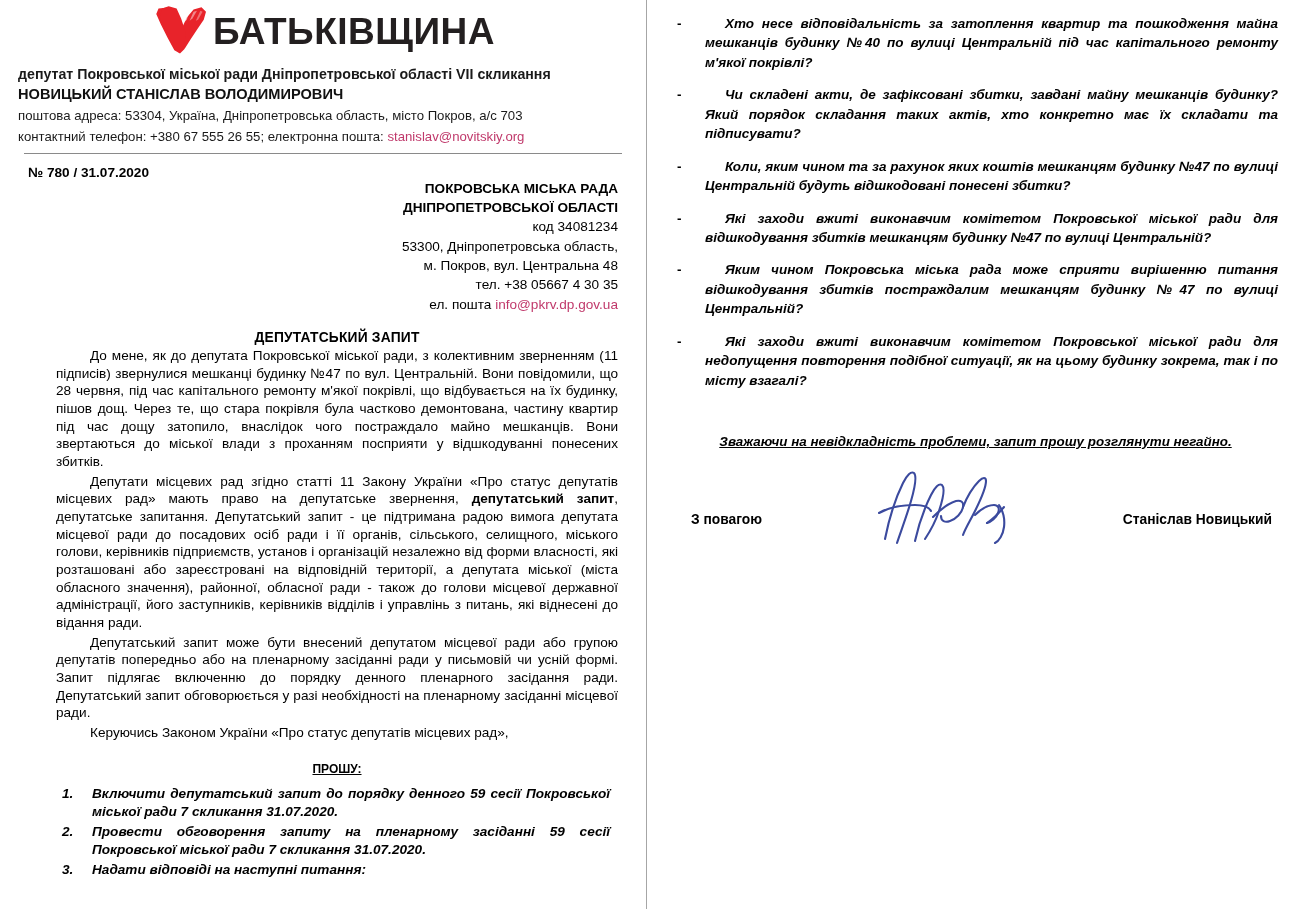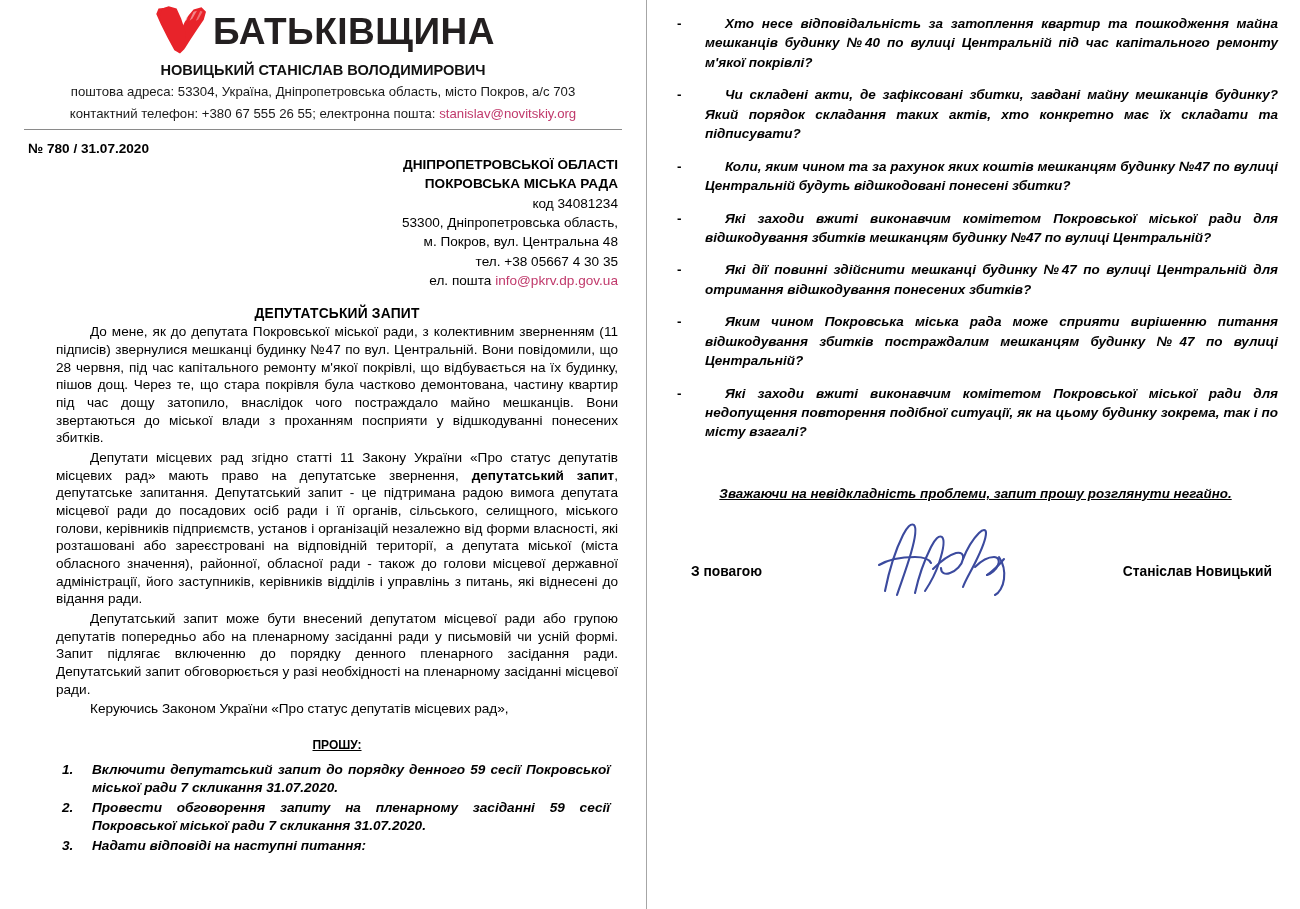--- a/index.html
+++ b/index.html
@@ -36,21 +36,20 @@
   .col-right {
     width: 653px;
     position: relative;
     box-sizing: border-box;
     padding: 14px 22px 0 14px;
   }
 
   
   .letterhead {
     padding: 0 18px;
-    text-align: center;
   }
   .logo-row {
     display: flex;
     align-items: center;
     justify-content: center;
     height: 58px;
     margin-top: 2px;
   }
   .heart-icon {
     width: 58px;
@@ -254,38 +253,39 @@
                    L16 34 L8 16 Z"></path>
           <path fill="#e8232a" d="M52 44 L62 22 L74 8 L88 4 L96 12 L92 26 L80 44 L68 62 L58 78 L52 66 Z"></path>
           <path fill="#e8232a" d="M30 2 L44 6 L52 24 L60 48 L58 72 L48 84 L38 74 L26 48 L14 22 L18 6 Z"></path>
           <path fill="#ffffff" d="M60 18 L66 14 L62 26 L58 30 Z" opacity="0.55"></path>
           <path fill="#ffffff" d="M74 12 L80 10 L72 24 L67 28 Z" opacity="0.45"></path>
           <path fill="#ffffff" d="M86 10 L90 12 L82 26 L78 28 Z" opacity="0.35"></path>
         </svg>
         <div class="logo-word">БАТЬКІВЩИНА</div>
       </div>
 
+      <div class="lh-line1">депутат Покровської міської ради Дніпропетровської області VII скликання</div>
       <div class="lh-line2">НОВИЦЬКИЙ СТАНІСЛАВ ВОЛОДИМИРОВИЧ</div>
 
       <div class="lh-addr">
         <span>поштова адреса: 53304, Україна, Дніпропетровська область, місто Покров, а/с 703</span>
       </div>
       <div class="lh-addr">
         <span>контактний телефон: +380 67 555 26 55; електронна пошта: </span><span class="email">stanislav@novitskiy.org</span>
       </div>
 
 
       <hr class="lh-rule">
     </div>
 
     <div class="refno">№ 780 / 31.07.2020</div>
 
     <div class="addressee">
+      <div class="strong">ПОКРОВСЬКА МІСЬКА РАДА</div>
       <div class="strong">ДНІПРОПЕТРОВСЬКОЇ ОБЛАСТІ</div>
-      <div class="strong">ПОКРОВСЬКА МІСЬКА РАДА</div>
       <div>код 34081234</div>
       <div>53300, Дніпропетровська область,</div>
       <div>м. Покров, вул. Центральна 48</div>
       <div>тел. +38 05667 4 30 35</div>
       <div><span>ел. пошта </span><span class="email">info@pkrv.dp.gov.ua</span></div>
     </div>
 
     <div class="body-wrap">
 
       <div class="doc-title">ДЕПУТАТСЬКИЙ ЗАПИТ</div>
@@ -318,23 +318,20 @@
           <span class="qtext">Хто несе відповідальність за затоплення квартир та пошкодження майна мешканців будинку №40 по вулиці Центральній під час капітального ремонту м'якої покрівлі?</span>
         </li>
       <li>
           <span class="qtext">Чи складені акти, де зафіксовані збитки, завдані майну мешканців будинку? Який порядок складання таких актів, хто конкретно має їх складати та підписувати?</span>
         </li>
       <li>
           <span class="qtext">Коли, яким чином та за рахунок яких коштів мешканцям будинку №47 по вулиці Центральній будуть відшкодовані понесені збитки?</span>
         </li>
       <li>
           <span class="qtext">Які заходи вжиті виконавчим комітетом Покровської міської ради для відшкодування збитків мешканцям будинку №47 по вулиці Центральній?</span>
-        </li>
-      <li>
-          <span class="qtext">Які дії повинні здійснити мешканці будинку №47 по вулиці Центральній для отримання відшкодування понесених збитків?</span>
         </li>
       <li>
           <span class="qtext">Яким чином Покровська міська рада може сприяти вирішенню питання відшкодування збитків постраждалим мешканцям будинку №47 по вулиці Центральній?</span>
         </li>
       <li>
           <span class="qtext">Які заходи вжиті виконавчим комітетом Покровської міської ради для недопущення повторення подібної ситуації, як на цьому будинку зокрема, так і по місту взагалі?</span>
         </li>
     </ul>
 
     <div class="urgent">Зважаючи на невідкладність проблеми, запит прошу розглянути негайно.</div>

